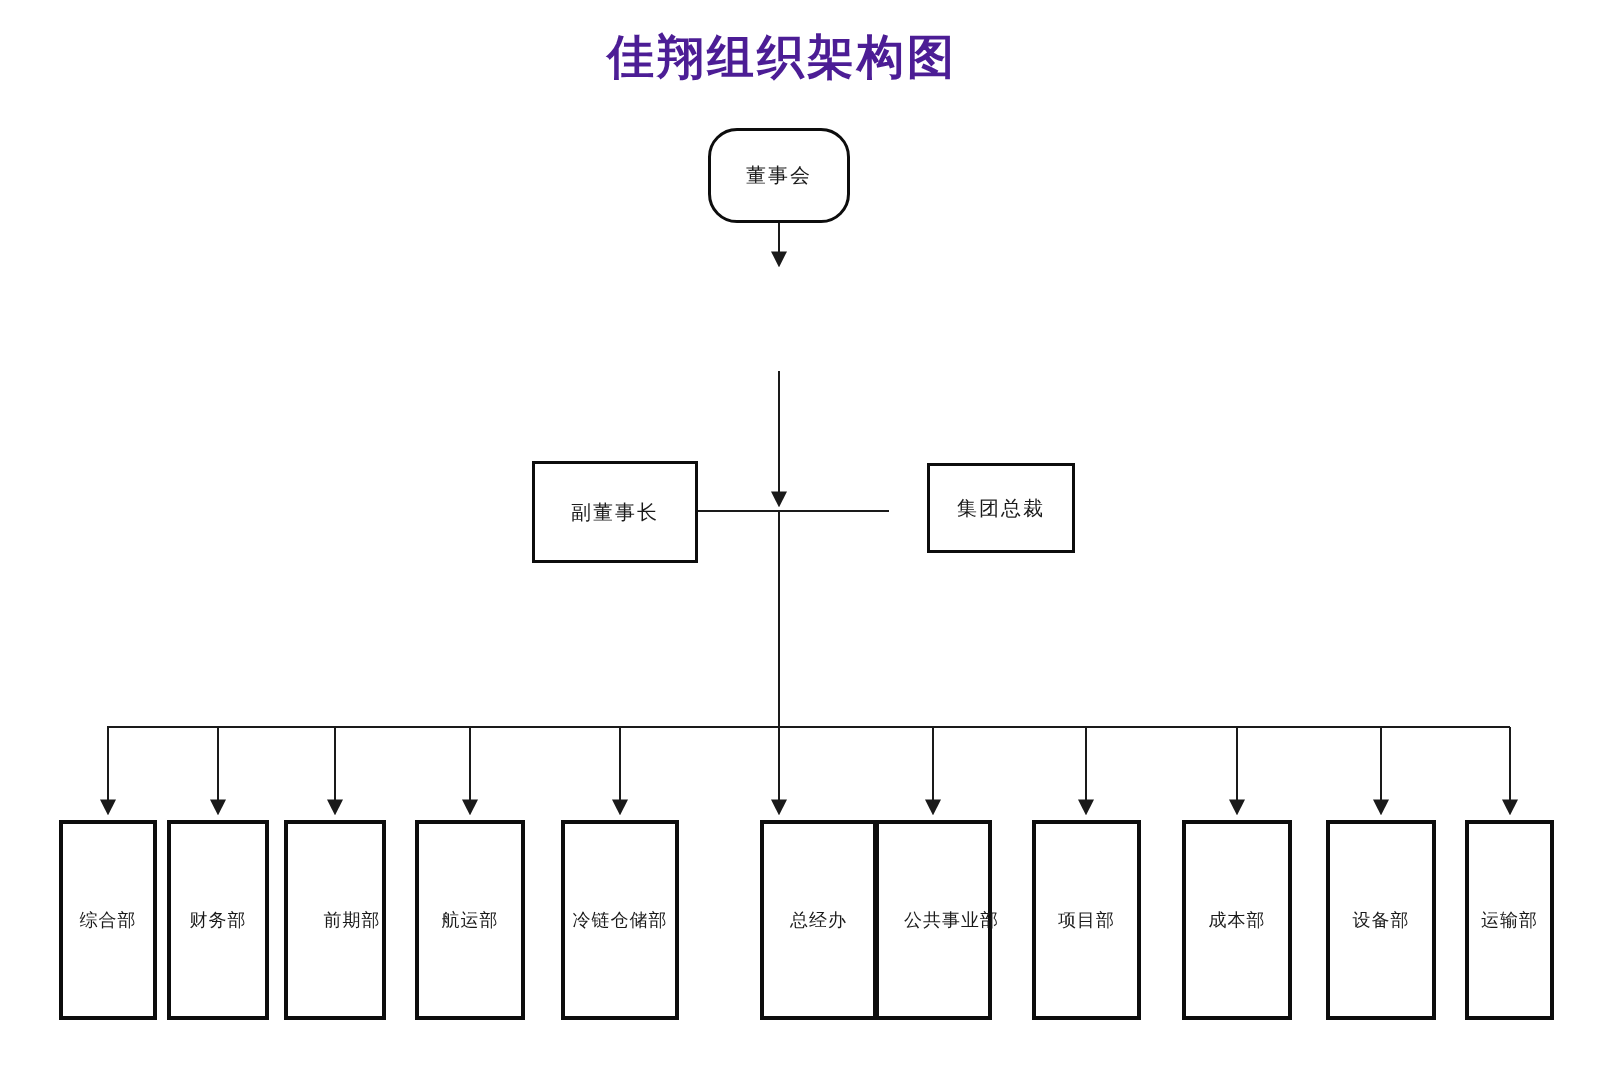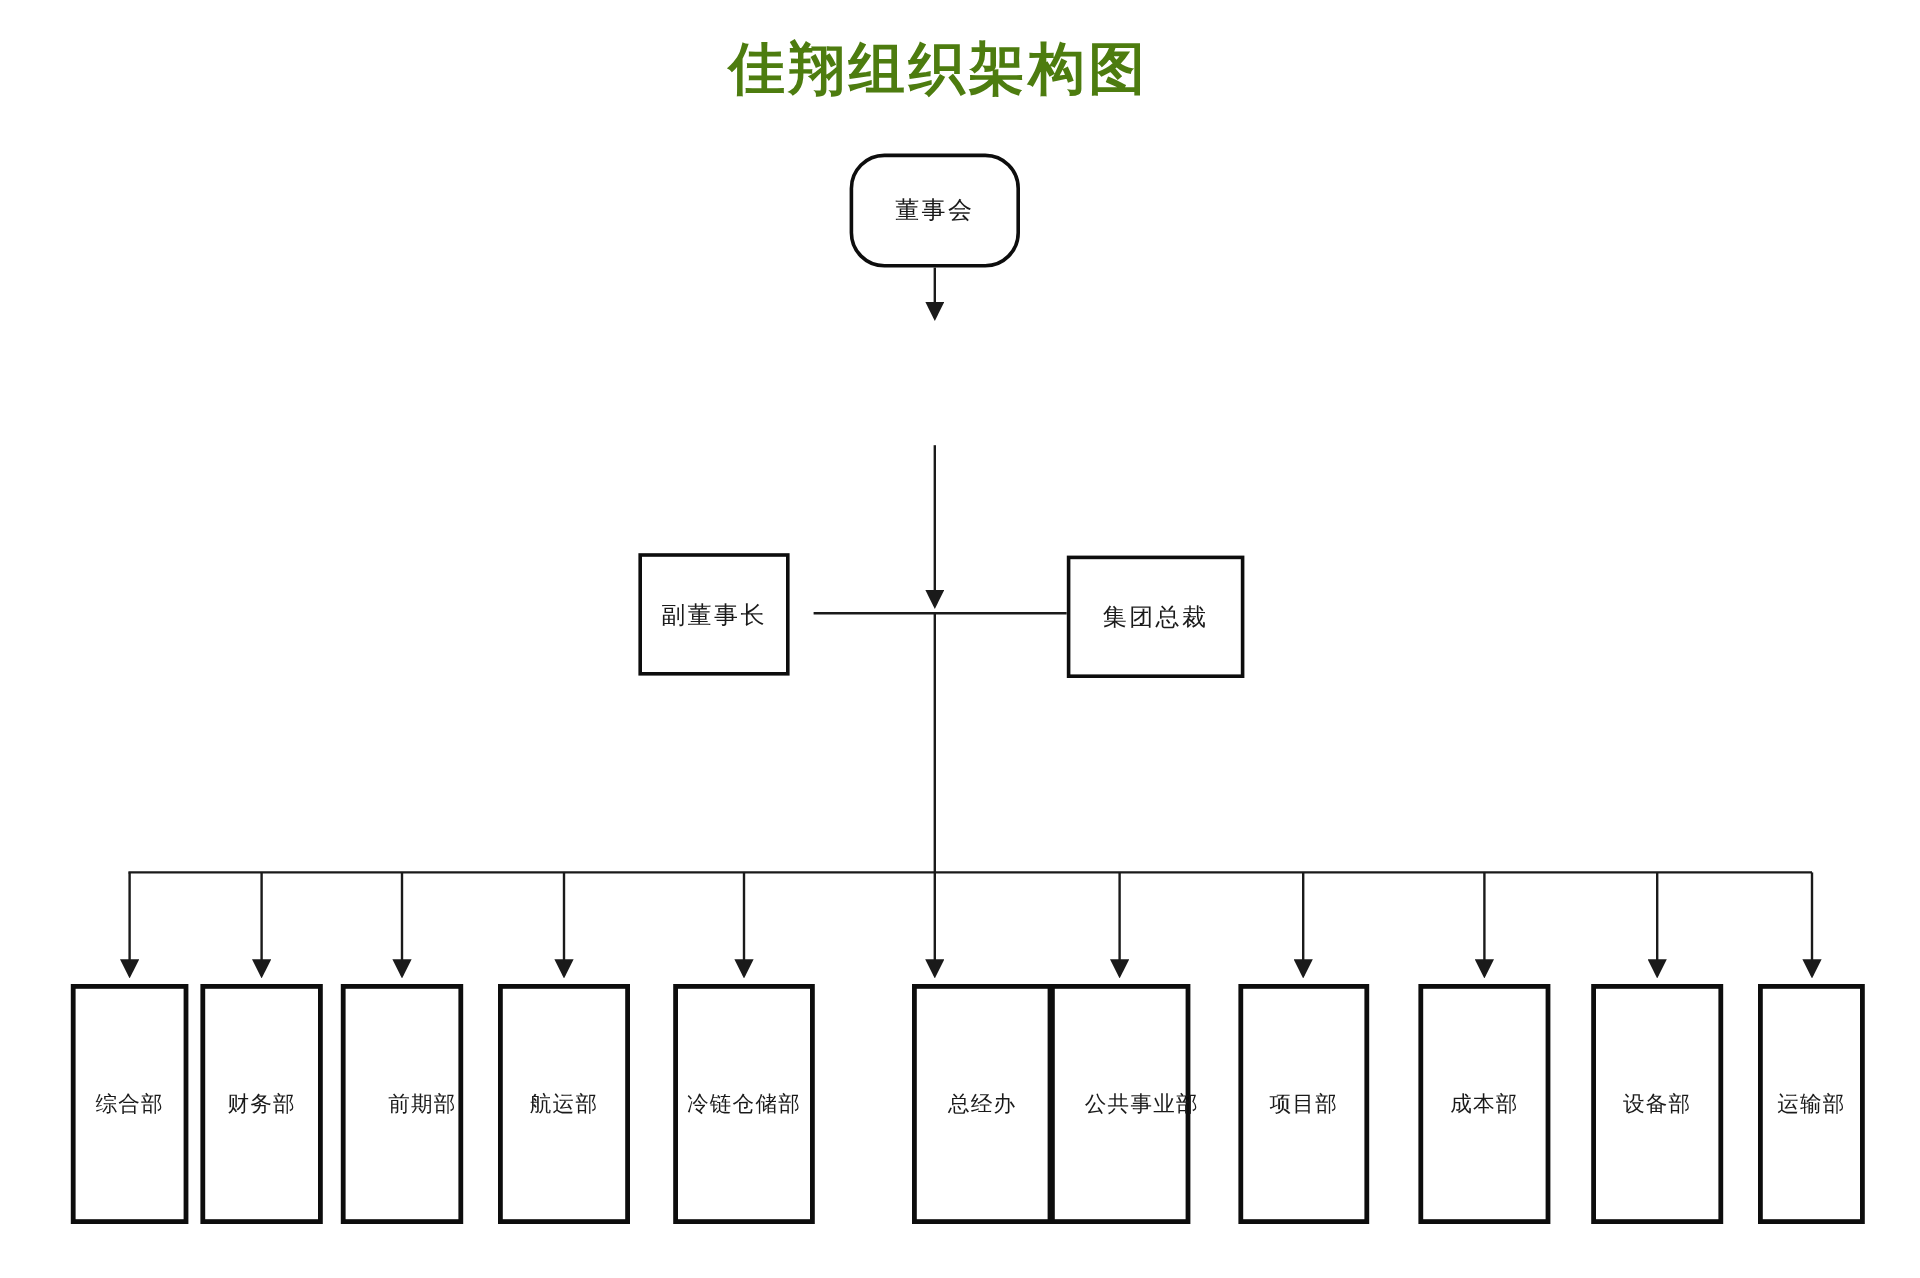--- a/index.html
+++ b/index.html
@@ -18,21 +18,21 @@
   }
   #chart-title {
     position: absolute;
     left: 0;
     top: 26px;
     width: 1564px;
     text-align: center;
     font-size: 47px;
     font-weight: bold;
     letter-spacing: 3px;
-    color: #4d7c0f;
+    color: #4c1d95;
   }
   .org-box {
     position: absolute;
     background: #ffffff;
     border: 3px solid #0d0d0d;
     display: flex;
     align-items: center;
     justify-content: center;
     box-sizing: border-box;
     z-index: 2;
@@ -48,22 +48,22 @@
     top: 820px;
     height: 200px;
   }
   .dept-box .label {
     font-size: 18px;
     letter-spacing: 1px;
   }
   
   #box-board        { left: 708px; top: 128px; width: 142px; height: 95px; border-radius: 29px;  }
   #box-chairman     { left: 708px; top: 271px; width: 142px; height: 100px; }
-  #box-vice-chair   { left: 532px; top: 461px; width: 126px; height: 102px; }
-  #box-president    { left: 889px; top: 463px; width: 148px; height: 102px;  }
+  #box-vice-chair   { left: 532px; top: 461px; width: 166px; height: 102px; }
+  #box-president    { left: 927px; top: 463px; width: 148px; height: 90px;  }
   
   #dept-0  { left: 59px;   width: 98px;  }
   #dept-1  { left: 167px;  width: 102px; }
   #dept-2  { left: 284px;  width: 102px; padding-left: 34px; }
   #dept-3  { left: 415px;  width: 110px; }
   #dept-4  { left: 561px;  width: 118px; }
   #dept-5  { left: 760px;  width: 117px; }
   #dept-6  { left: 875px;  width: 117px; padding-left: 36px; }
   #dept-7  { left: 1032px; width: 109px; }
   #dept-8  { left: 1182px; width: 110px; }

